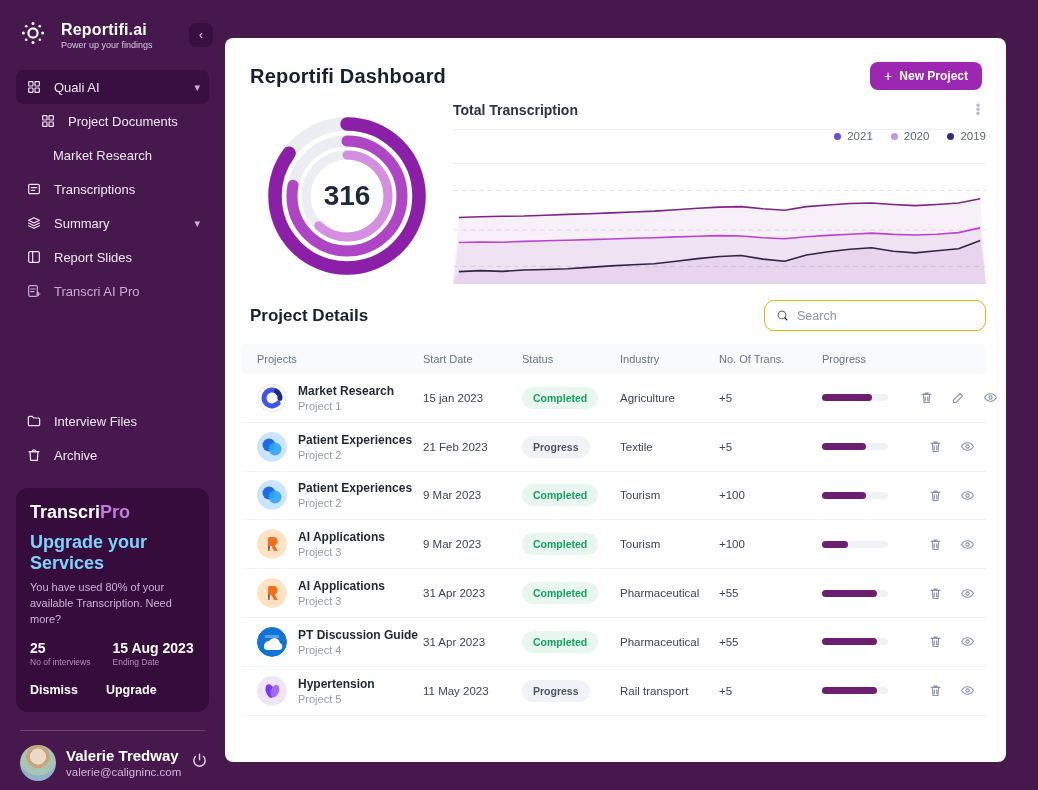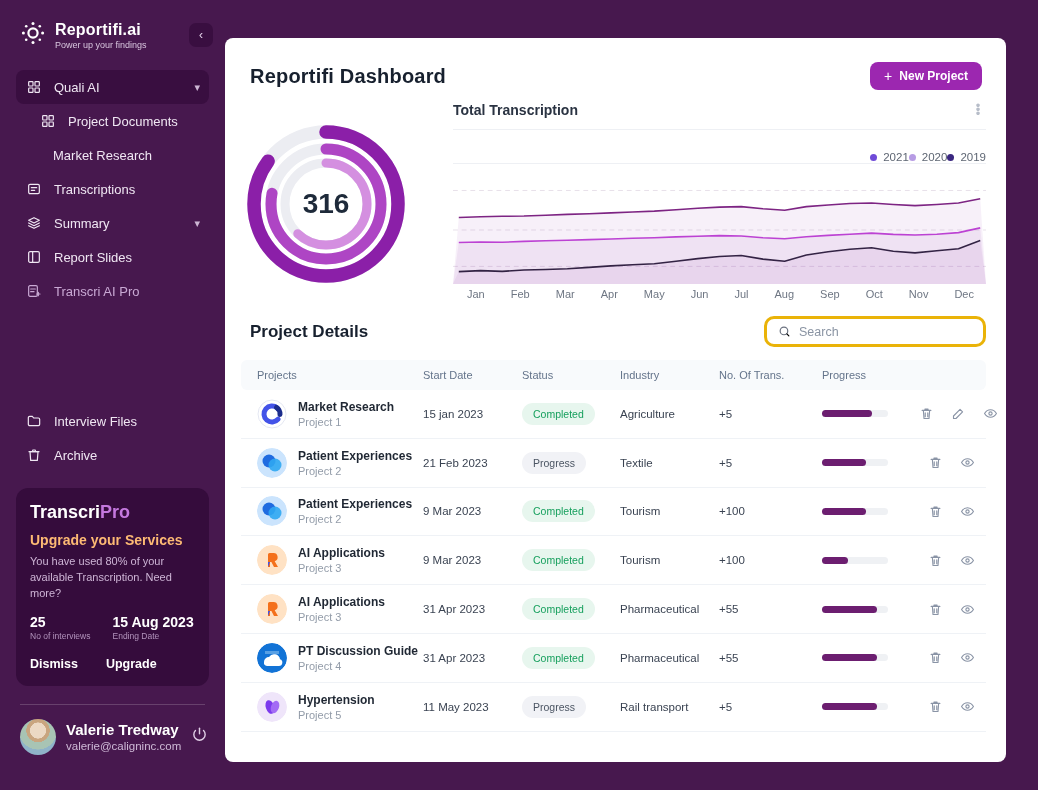--- a/index.html
+++ b/index.html
@@ -1,39 +1,39 @@
 <!DOCTYPE html>
 <html><head>
 <meta charset="utf-8">
 <style>
   * { margin:0; padding:0; box-sizing:border-box; }
   html,body { width:1038px; height:790px; overflow:hidden; }
   body { background:#47184E; font-family:"Liberation Sans", sans-serif; display:flex; }
 
   
   .sidebar { width:225px; flex:0 0 225px; display:flex; flex-direction:column; padding-top:20px; color:#EFE6F2; }
-  .logo-row { display:flex; align-items:center; padding:0 12px 0 20px; gap:9px; }
+  .logo-row { display:flex; align-items:center; padding:0 12px 0 20px; gap:15px; }
   .logo-text .name { font-size:16px; font-weight:bold; color:#fff; letter-spacing:.2px; }
   .logo-text .tag { font-size:9px; color:#D9C7DF; margin-top:1px; }
   .collapse-btn { margin-left:auto; width:24px; height:24px; border-radius:7px; background:#390E40; color:#E3D3E8;
                   display:flex; align-items:center; justify-content:center; font-size:12px; cursor:pointer; }
   .nav { margin-top:20px; }
   .nav-item { display:flex; align-items:center; gap:12px; height:34px; margin:0 16px; padding:0 9px; border-radius:8px;
               font-size:13px; color:#F0E7F3; cursor:pointer; }
   .nav-item.active { background:#390E40; }
   .nav-item.muted { color:#C9A9D4; }
   .nav-item .spacer { flex:1; }
   .nav-item .ico { width:17px; height:17px; display:flex; align-items:center; justify-content:center; }
   .nav-item .ico svg { width:16px; height:16px; }
   .chev { font-size:11px; color:#CDB6D4; }
   .tools { margin-top:96px;text-align:center; }
   .promo { margin:16px 16px 0; background:#350C3C; border-radius:12px; padding:14px 14px 15px; }
   .promo .ttl { font-size:18px; font-weight:bold; color:#fff; }
   .promo .ttl .accent { color:#C478DE; }
-  .promo .sub { font-size:14px; font-weight:bold; color:#fdba74; margin-top:9px; }
+  .promo .sub { font-size:18px; font-weight:bold; color:#7dd3fc; margin-top:9px; }
   .promo .body { font-size:11px; color:#CDB4D5; margin-top:6px; line-height:1.45; }
   .promo .stats { display:flex; margin-top:12px; }
   .promo .stat { width:50%; }
   .promo .stat .v { font-size:14px; font-weight:bold; color:#fff; }
   .promo .stat .l { font-size:8.5px; color:#B293BC; margin-top:1px; }
   .promo .btns { display:flex; gap:28px; margin-top:16px; }
   .promo .btns span { font-size:12.5px; font-weight:bold; color:#fff; cursor:pointer; }
   .side-divider { border-top:1px solid rgba(255,255,255,.18); margin:18px 20px 0; }
   .user-row { display:flex; align-items:center; gap:10px; padding:14px 18px 0 20px; }
   .avatar { width:36px; height:36px; border-radius:50%; flex:0 0 36px;
@@ -46,55 +46,55 @@
   .main-card { flex:1; margin:38px 32px 28px 0; background:#fff; border-radius:8px; padding:22px 20px 0 16px;
                display:flex; flex-direction:column; overflow:hidden; }
   .card-head { display:flex; align-items:center; padding:2px 4px 0 9px; }
   .page-title { font-size:20px; font-weight:bold; color:#17202E; letter-spacing:.2px; }
   .new-project { margin-left:auto; background:#9C27B0; color:#fff; border:none; border-radius:8px; height:28px;
                  padding:0 14px; font-size:12px; font-weight:bold; display:flex; align-items:center; gap:7px;
                  font-family:inherit; cursor:pointer; }
   .new-project .plus { font-size:14px; font-weight:normal; }
 
   .overview { display:flex; margin-top:8px; }
-  .donut-box { width:212px; flex:0 0 212px; display:flex; align-items:center; padding-top:10px; }
+  .donut-box { width:212px; flex:0 0 212px; display:flex; align-items:center; justify-content:center; padding-top:10px; }
   .donut-wrap { position:relative; width:170px; height:170px; }
   .donut-wrap .dval { position:absolute; inset:0; display:flex; align-items:center; justify-content:center;
                       font-size:28px; font-weight:bold; color:#1E2A3A; }
   .chart-col { flex:1; padding-top:4px; }
   .chart-head { display:flex; align-items:center; }
   .chart-title { font-size:14px; font-weight:bold; color:#2A3342; }
   .kebab { margin-left:auto; color:#B7BDC9; letter-spacing:0; line-height:4px; font-size:13px; text-align:center;
            width:16px; cursor:pointer; }
   .rule { border:none; border-top:1px solid #EEF0F4; margin-top:11px; }
-  .legend { display:flex; justify-content:flex-end; align-items:flex-end; height:33px; }
+  .legend { display:flex; justify-content:flex-end; gap:18px; align-items:flex-start; height:33px; }
   .legend .li { display:flex; align-items:center; gap:6px; font-size:11.5px; color:#5E6673; }
   .legend .dot { width:7px; height:7px; border-radius:50%; }
   .chart-svg { display:block; width:100%; height:112px; margin-top:8px; }
   .months { display:flex; justify-content:space-between; padding:4px 12px 0 14px; font-size:11px; color:#6E7683; }
 
   .proj-head { display:flex; align-items:center; margin-top:16px; padding-left:9px; }
   .proj-title { font-size:17px; font-weight:bold; color:#17202E; }
-  .search-box { margin-left:auto; width:222px; height:31px; border:3px solid #eab308; border-radius:10px;
+  .search-box { margin-left:auto; width:222px; height:31px; border:1px solid #eab308; border-radius:10px;
                 display:flex; align-items:center; gap:8px; padding:0 11px; background:#fff; }
   .search-box svg { width:13px; height:13px; stroke:#6B7280; }
   .search-box input { border:none; outline:none; flex:1; font-size:12.5px; font-family:inherit; color:#334; background:transparent; }
   .search-box input::placeholder { color:#8A94A3; }
 
   .table { margin-top:13px; }
   .tgrid { display:grid; grid-template-columns:166px 99px 98px 99px 103px 112px 1fr; align-items:center; }
   .thead { background:#F8FAFC; border-radius:6px; height:30px; font-size:11px; color:#64748B; }
   .thead .th { padding-left:16px; }
   .trow { height:48.8px; border-bottom:1px solid #EFF2F6; font-size:11.5px; color:#3A4352; background:#fff; }
   .cell-proj { display:flex; align-items:center; gap:11px; padding-left:16px; }
   .plogo { width:30px; height:30px; border-radius:50%; flex:0 0 30px; display:flex; align-items:center; justify-content:center; overflow:hidden; }
   .pnm .n1 { font-size:12px; font-weight:bold; color:#1F2733; white-space:nowrap; }
   .pnm .n2 { font-size:11px; color:#939CA9; margin-top:2px; }
   .cell-pad { padding-left:16px; }
-  .badge { display:inline-block; font-size:10.5px; font-weight:normal; padding:5px 11px; border-radius:13px; }
+  .badge { display:inline-block; font-size:10.5px; font-weight:bold; padding:5px 11px; border-radius:13px; }
   .bar-track { width:66px; height:7px; border-radius:4px; background:#EFF1F4; margin-left:16px; }
   .bar-fill { height:7px; border-radius:4px; }
   .actions { display:flex; justify-content:flex-end; align-items:center; gap:15px; padding-right:10px; }
   .act { width:17px; height:17px; color:#8A94A6; cursor:pointer; display:flex; align-items:center; justify-content:center; }
   .act svg { width:15px; height:15px; }
 </style>
 </head>
 <body>
 
 <aside class="sidebar">
@@ -296,34 +296,20 @@
           <line x1="0" y1="18.480000000000004" x2="552" y2="18.480000000000004" stroke="#E8E0EA" stroke-width="1" stroke-dasharray="5 4"></line>
           <line x1="0" y1="58" x2="552" y2="58" stroke="#E8E0EA" stroke-width="1" stroke-dasharray="5 4"></line>
           <line x1="0" y1="94.4" x2="552" y2="94.4" stroke="#E8E0EA" stroke-width="1" stroke-dasharray="5 4"></line>
           <polygon points="6.0,45.5 28.5,44.7 51.0,44.3 73.5,44.0 96.0,43.2 118.5,42.4 141.0,41.8 163.5,40.9 186.0,40.0 208.5,39.1 231.0,37.7 253.5,36.2 276.0,35.1 298.5,34.6 321.0,36.7 343.5,38.2 366.0,34.6 388.5,33.0 411.0,31.5 433.5,31.0 456.0,32.5 478.5,33.6 501.0,32.5 523.5,31.0 546.0,26.8 552,112 0,112" fill="#8E24AA" fill-opacity="0.07"></polygon>
           <polygon points="6.0,70.5 28.5,70.0 51.0,70.3 73.5,69.4 96.0,68.8 118.5,68.2 141.0,67.6 163.5,67.0 186.0,66.3 208.5,65.7 231.0,64.9 253.5,64.2 276.0,63.6 298.5,64.0 321.0,65.8 343.5,66.8 366.0,64.8 388.5,63.4 411.0,62.2 433.5,61.1 456.0,62.4 478.5,63.0 501.0,62.2 523.5,60.6 546.0,55.9 552,112 0,112" fill="#8E24AA" fill-opacity="0.07"></polygon>
           <polygon points="6.0,99.6 28.5,98.6 51.0,99.4 73.5,98.0 96.0,97.5 118.5,96.7 141.0,95.4 163.5,93.9 186.0,92.8 208.5,91.8 231.0,89.2 253.5,86.6 276.0,84.5 298.5,83.5 321.0,87.1 343.5,89.2 366.0,83.0 388.5,79.8 411.0,77.2 433.5,75.7 456.0,79.3 478.5,80.9 501.0,78.8 523.5,76.7 546.0,68.4 552,112 0,112" fill="#8E24AA" fill-opacity="0.07"></polygon>
           <polyline points="6.0,45.5 28.5,44.7 51.0,44.3 73.5,44.0 96.0,43.2 118.5,42.4 141.0,41.8 163.5,40.9 186.0,40.0 208.5,39.1 231.0,37.7 253.5,36.2 276.0,35.1 298.5,34.6 321.0,36.7 343.5,38.2 366.0,34.6 388.5,33.0 411.0,31.5 433.5,31.0 456.0,32.5 478.5,33.6 501.0,32.5 523.5,31.0 546.0,26.8" fill="none" stroke="#7D2483" stroke-width="1.6" stroke-linejoin="round"></polyline>
           <polyline points="6.0,70.5 28.5,70.0 51.0,70.3 73.5,69.4 96.0,68.8 118.5,68.2 141.0,67.6 163.5,67.0 186.0,66.3 208.5,65.7 231.0,64.9 253.5,64.2 276.0,63.6 298.5,64.0 321.0,65.8 343.5,66.8 366.0,64.8 388.5,63.4 411.0,62.2 433.5,61.1 456.0,62.4 478.5,63.0 501.0,62.2 523.5,60.6 546.0,55.9" fill="none" stroke="#BC42D3" stroke-width="1.6" stroke-linejoin="round"></polyline>
           <polyline points="6.0,99.6 28.5,98.6 51.0,99.4 73.5,98.0 96.0,97.5 118.5,96.7 141.0,95.4 163.5,93.9 186.0,92.8 208.5,91.8 231.0,89.2 253.5,86.6 276.0,84.5 298.5,83.5 321.0,87.1 343.5,89.2 366.0,83.0 388.5,79.8 411.0,77.2 433.5,75.7 456.0,79.3 478.5,80.9 501.0,78.8 523.5,76.7 546.0,68.4" fill="none" stroke="#332344" stroke-width="1.6" stroke-linejoin="round"></polyline>
         </svg>
-      <div class="months" id="months">
-          <span>Jan</span>
-          <span>Feb</span>
-          <span>Mar</span>
-          <span>Apr</span>
-          <span>May</span>
-          <span>Jun</span>
-          <span>Jul</span>
-          <span>Aug</span>
-          <span>Sep</span>
-          <span>Oct</span>
-          <span>Nov</span>
-          <span>Dec</span>
-        </div>
     </div>
   </div>
 
   <div class="proj-head">
     <h2 class="proj-title">Project Details</h2>
     <div class="search-box">
       <svg viewBox="0 0 24 24" fill="none" stroke-width="2.2" stroke-linecap="round">
         <circle cx="11" cy="11" r="7" stroke="inherit"></circle>
           <path d="M20 20l-3.6-3.6" stroke="currentColor"></path>
       </svg>

